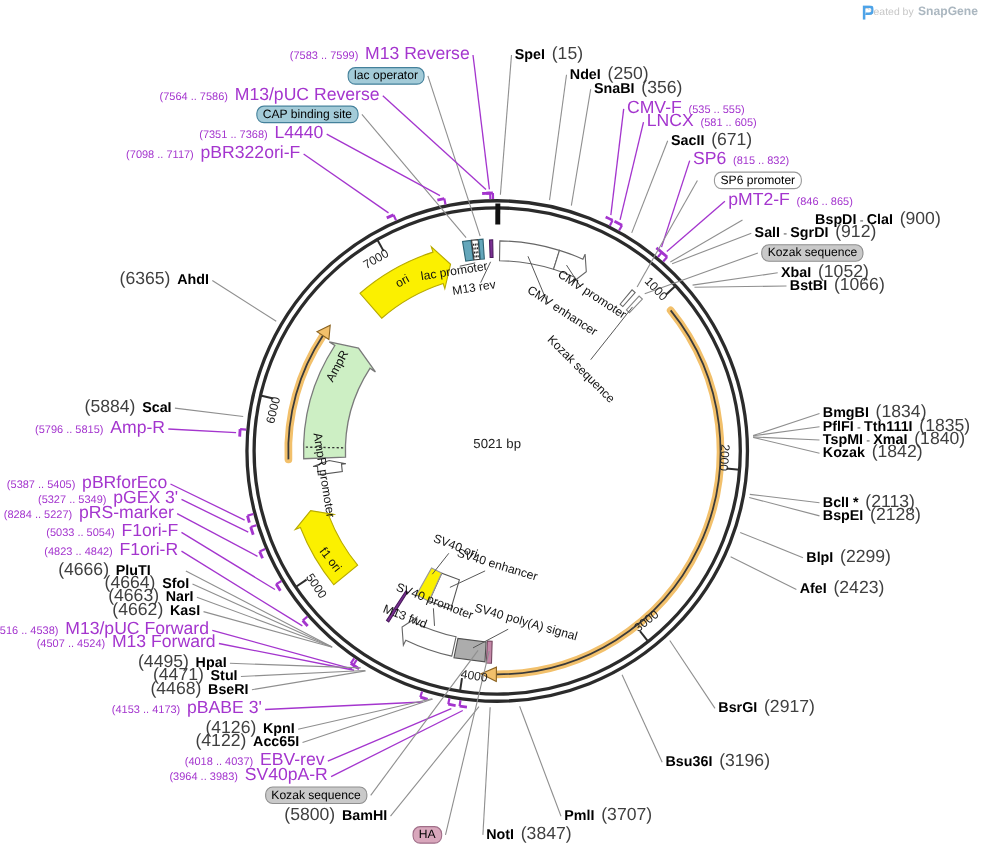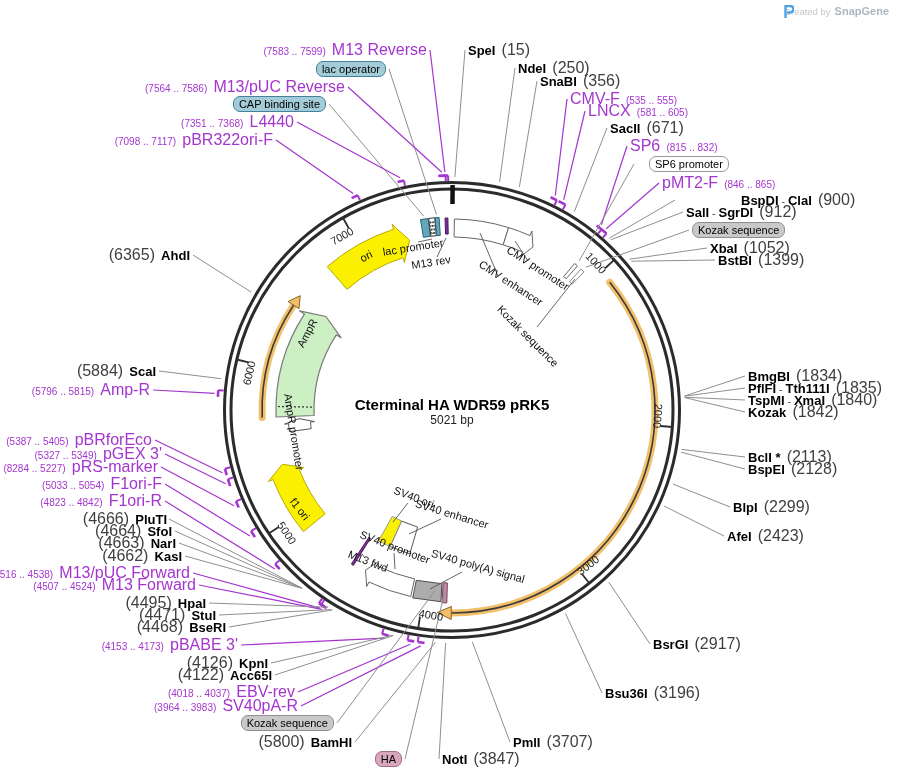--- a/index.html
+++ b/index.html
@@ -183,21 +183,21 @@
       <div class="lbl primer" style="right:603px;top:122px;text-align:right;"><span class="pos">(7351 .. 7368)</span>&nbsp; <span class="nm">L4440</span></div>
       <div class="lbl primer" style="right:624px;top:140px;text-align:right;"><span class="pos">(7098 .. 7117)</span>&nbsp; <span class="nm">pBR322ori-F</span></div>
       <div class="lbl " style="right:707px;top:255px;text-align:right;"><span class="pos">(6365)</span>&nbsp; <span class="nm">AhdI</span></div>
       <div class="lbl " style="right:741px;top:371px;text-align:center;margin-left:44px;"><span class="pos">(5884)</span>&nbsp; <span class="nm">ScaI</span></div>
       <div class="lbl primer" style="right:747px;top:390px;text-align:right;"><span class="pos">(5796 .. 5815)</span>&nbsp; <span class="nm">Amp-R</span></div>
       <div class="lbl primer" style="right:745px;top:440px;text-align:right;"><span class="pos">(5387 .. 5405)</span>&nbsp; <span class="nm">pBRforEco</span></div>
       <div class="lbl primer" style="right:735px;top:454px;text-align:right;"><span class="pos">(5327 .. 5349)</span>&nbsp; <span class="nm">pGEX 3'</span></div>
       <div class="lbl primer" style="right:739px;top:467px;text-align:right;"><span class="pos">(8284 .. 5227)</span>&nbsp; <span class="nm">pRS-marker</span></div>
       <div class="lbl primer" style="right:735px;top:484px;text-align:right;"><span class="pos">(5033 .. 5054)</span>&nbsp; <span class="nm">F1ori-F</span></div>
       <div class="lbl primer" style="right:735px;top:501px;text-align:right;"><span class="pos">(4823 .. 4842)</span>&nbsp; <span class="nm">F1ori-R</span></div>
-      <div class="lbl " style="right:730px;top:519px;text-align:left;"><span class="pos">(4666)</span>&nbsp; <span class="nm">PluTI</span></div>
+      <div class="lbl " style="right:760px;top:519px;text-align:left;"><span class="pos">(4666)</span>&nbsp; <span class="nm">PluTI</span></div>
       <div class="lbl " style="right:725px;top:531px;text-align:right;"><span class="pos">(4664)</span>&nbsp; <span class="nm">SfoI</span></div>
       <div class="lbl " style="right:721px;top:543px;text-align:right;"><span class="pos">(4663)</span>&nbsp; <span class="nm">NarI</span></div>
       <div class="lbl " style="right:715px;top:556px;text-align:right;"><span class="pos">(4662)</span>&nbsp; <span class="nm">KasI</span></div>
       <div class="lbl primer" style="right:707px;top:573px;text-align:right;"><span class="pos">(4516 .. 4538)</span>&nbsp; <span class="nm">M13/pUC Forward</span></div>
       <div class="lbl primer" style="right:701px;top:585px;text-align:left;"><span class="pos">(4507 .. 4524)</span>&nbsp; <span class="nm">M13 Forward</span></div>
       <div class="lbl " style="right:691px;top:603px;text-align:right;"><span class="pos">(4495)</span>&nbsp; <span class="nm">HpaI</span></div>
       <div class="lbl " style="right:681px;top:615px;text-align:right;"><span class="pos">(4471)</span>&nbsp; <span class="nm">StuI</span></div>
       <div class="lbl " style="right:671px;top:627px;text-align:right;"><span class="pos">(4468)</span>&nbsp; <span class="nm">BseRI</span></div>
       <div class="lbl primer" style="right:659px;top:645px;text-align:right;"><span class="pos">(4153 .. 4173)</span>&nbsp; <span class="nm">pBABE 3'</span></div>
       <div class="lbl " style="right:629px;top:663px;text-align:right;"><span class="pos">(4126)</span>&nbsp; <span class="nm">KpnI</span></div>
@@ -213,21 +213,21 @@
       <div class="lbl primer" style="left:570px;top:99px;"><span class="nm">CMV-F</span>&nbsp; <span class="pos">(535 .. 555)</span></div>
       <div class="lbl primer" style="left:588px;top:111px;"><span class="nm">LNCX</span>&nbsp; <span class="pos">(581 .. 605)</span></div>
       <div class="lbl " style="left:610px;top:128px;"><span class="nm">SacII</span>&nbsp; <span class="pos">(671)</span></div>
       <div class="lbl primer" style="left:630px;top:146px;"><span class="nm">SP6</span>&nbsp; <span class="pos">(815 .. 832)</span></div>
       <div class="lbl " style="left:637px;top:164px;margin-left:12px;"><span class="pill white">SP6 promoter</span></div>
       <div class="lbl primer" style="left:662px;top:183px;"><span class="nm">pMT2-F</span>&nbsp; <span class="pos">(846 .. 865)</span></div>
       <div class="lbl " style="left:705px;top:200px;margin-left:36px;"><span class="nm">BspDI</span><span class="sep"> - </span><span class="nm">ClaI</span>&nbsp; <span class="pos">(900)</span></div>
       <div class="lbl " style="left:686px;top:212px;"><span class="nm">SalI</span><span class="sep"> - </span><span class="nm">SgrDI</span>&nbsp; <span class="pos">(912)</span></div>
       <div class="lbl " style="left:692px;top:230px;"><span class="pill gray">Kozak sequence</span></div>
       <div class="lbl " style="left:710px;top:248px;"><span class="nm">XbaI</span>&nbsp; <span class="pos">(1052)</span></div>
-      <div class="lbl " style="left:718px;top:260px;"><span class="nm">BstBI</span>&nbsp; <span class="pos">(1399)</span></div>
+      <div class="lbl " style="left:718px;top:260px;"><span class="nm">BstBI</span>&nbsp; <span class="pos">(1066)</span></div>
       <div class="lbl " style="left:748px;top:376px;"><span class="nm">BmgBI</span>&nbsp; <span class="pos">(1834)</span></div>
       <div class="lbl " style="left:748px;top:388px;"><span class="nm">PflFI</span><span class="sep"> - </span><span class="nm">Tth111I</span>&nbsp; <span class="pos">(1835)</span></div>
       <div class="lbl " style="left:748px;top:400px;"><span class="nm">TspMI</span><span class="sep"> - </span><span class="nm">XmaI</span>&nbsp; <span class="pos">(1840)</span></div>
       <div class="lbl " style="left:748px;top:412px;"><span class="nm">Kozak</span>&nbsp; <span class="pos">(1842)</span></div>
       <div class="lbl " style="left:748px;top:457px;"><span class="nm">BclI *</span>&nbsp; <span class="pos">(2113)</span></div>
       <div class="lbl " style="left:748px;top:469px;"><span class="nm">BspEI</span>&nbsp; <span class="pos">(2128)</span></div>
       <div class="lbl " style="left:733px;top:507px;"><span class="nm">BlpI</span>&nbsp; <span class="pos">(2299)</span></div>
       <div class="lbl " style="left:727px;top:536px;"><span class="nm">AfeI</span>&nbsp; <span class="pos">(2423)</span></div>
       <div class="lbl " style="left:653px;top:644px;"><span class="nm">BsrGI</span>&nbsp; <span class="pos">(2917)</span></div>
       <div class="lbl " style="left:605px;top:693px;"><span class="nm">Bsu36I</span>&nbsp; <span class="pos">(3196)</span></div>
@@ -250,21 +250,20 @@
       <div class="tickl" style="left:596px;top:263px;transform:translate(-50%,-50%) rotate(47deg);">1000</div>
       <div class="tickl" style="left:658px;top:416px;transform:translate(-50%,-50%) rotate(94deg);">2000</div>
       <div class="tickl" style="left:588px;top:565px;transform:translate(-50%,-50%) rotate(-38deg);">3000</div>
       <div class="tickl" style="left:431px;top:615px;transform:translate(-50%,-50%) rotate(9deg);">4000</div>
       <div class="tickl" style="left:287px;top:533px;transform:translate(-50%,-50%) rotate(56deg);">5000</div>
       <div class="tickl" style="left:249px;top:373px;transform:translate(-50%,-50%) rotate(-77deg);">6000</div>
       <div class="tickl" style="left:342px;top:236px;transform:translate(-50%,-50%) rotate(-30deg);">7000</div>
     </div>
 
   <div class="titleblk">
-    <div class="title1">Cterminal HA WDR59 pRK5</div>
     <div class="title2">5021 bp</div>
   </div>
 
   <div class="wm">
     <span>Created by</span>
     <svg width="10" height="13" viewBox="0 0 10 13">
       <path d="M1.5 13 L1.5 1 L6 1 Q9.5 1 9.5 4.25 Q9.5 7.5 6 7.5 L3 7.5" fill="none" stroke="#4DA3E8" stroke-width="2.4"></path>
     </svg>
     <span class="brand">SnapGene</span>
   </div>

